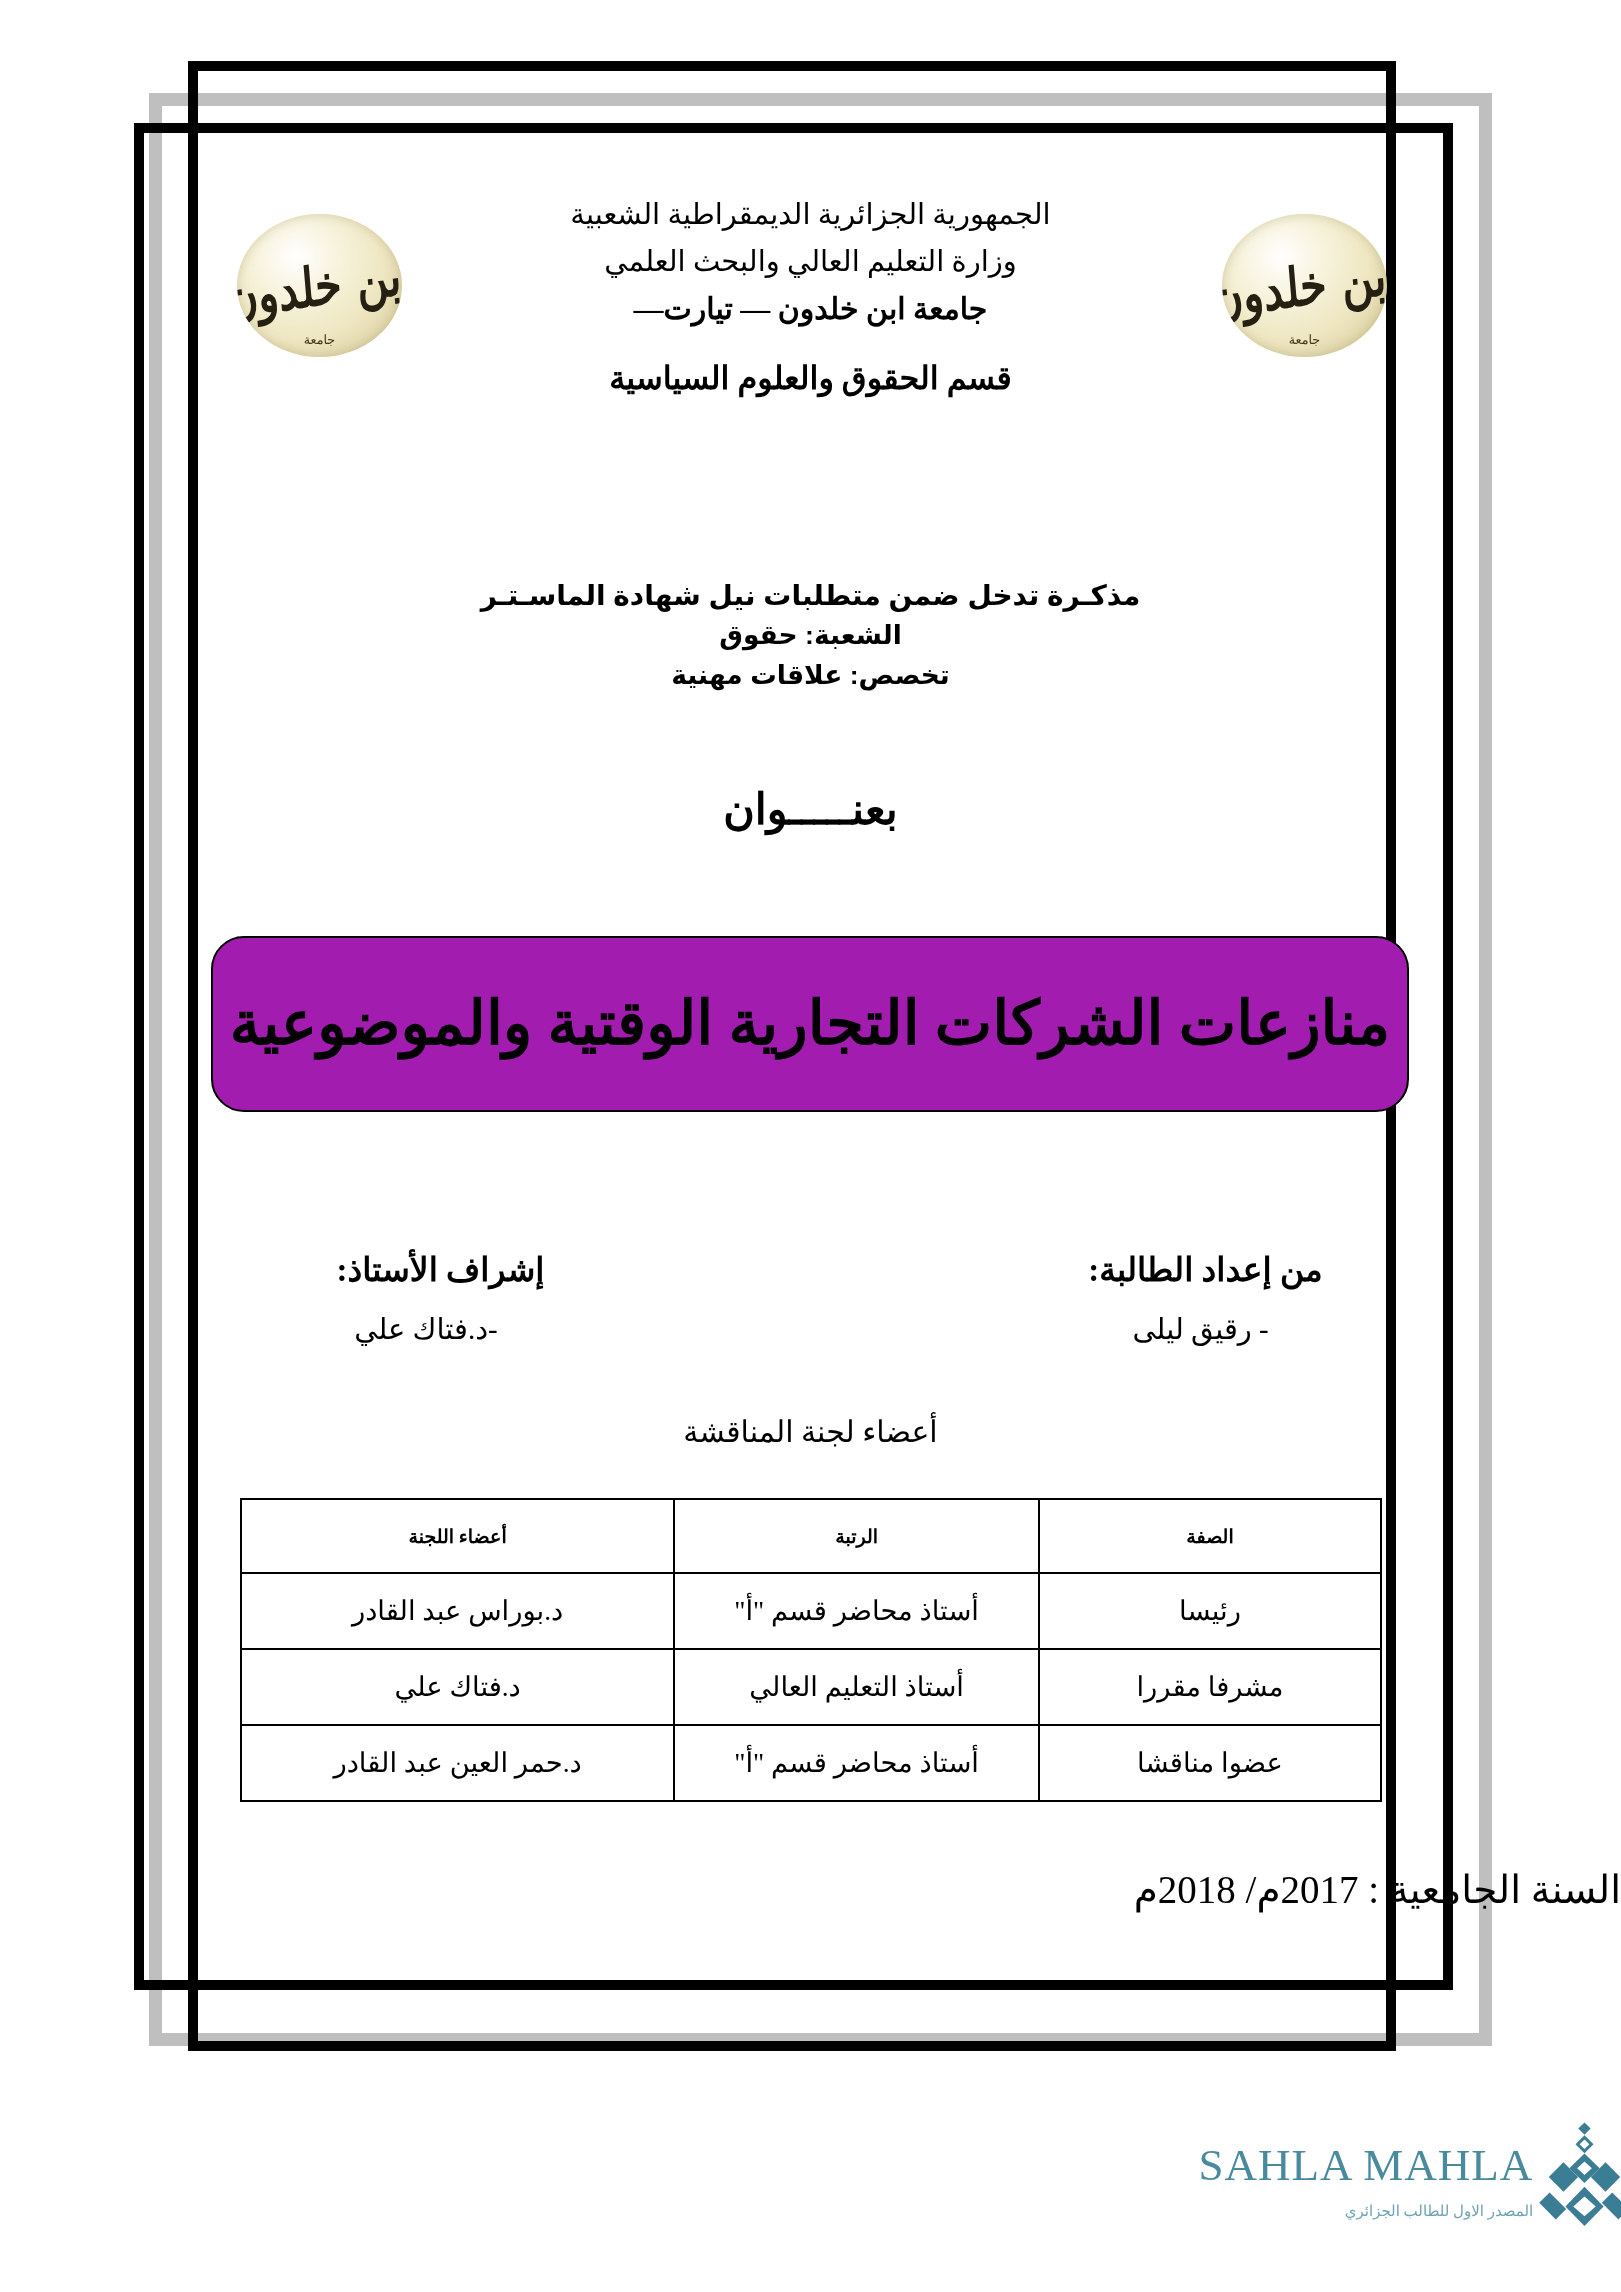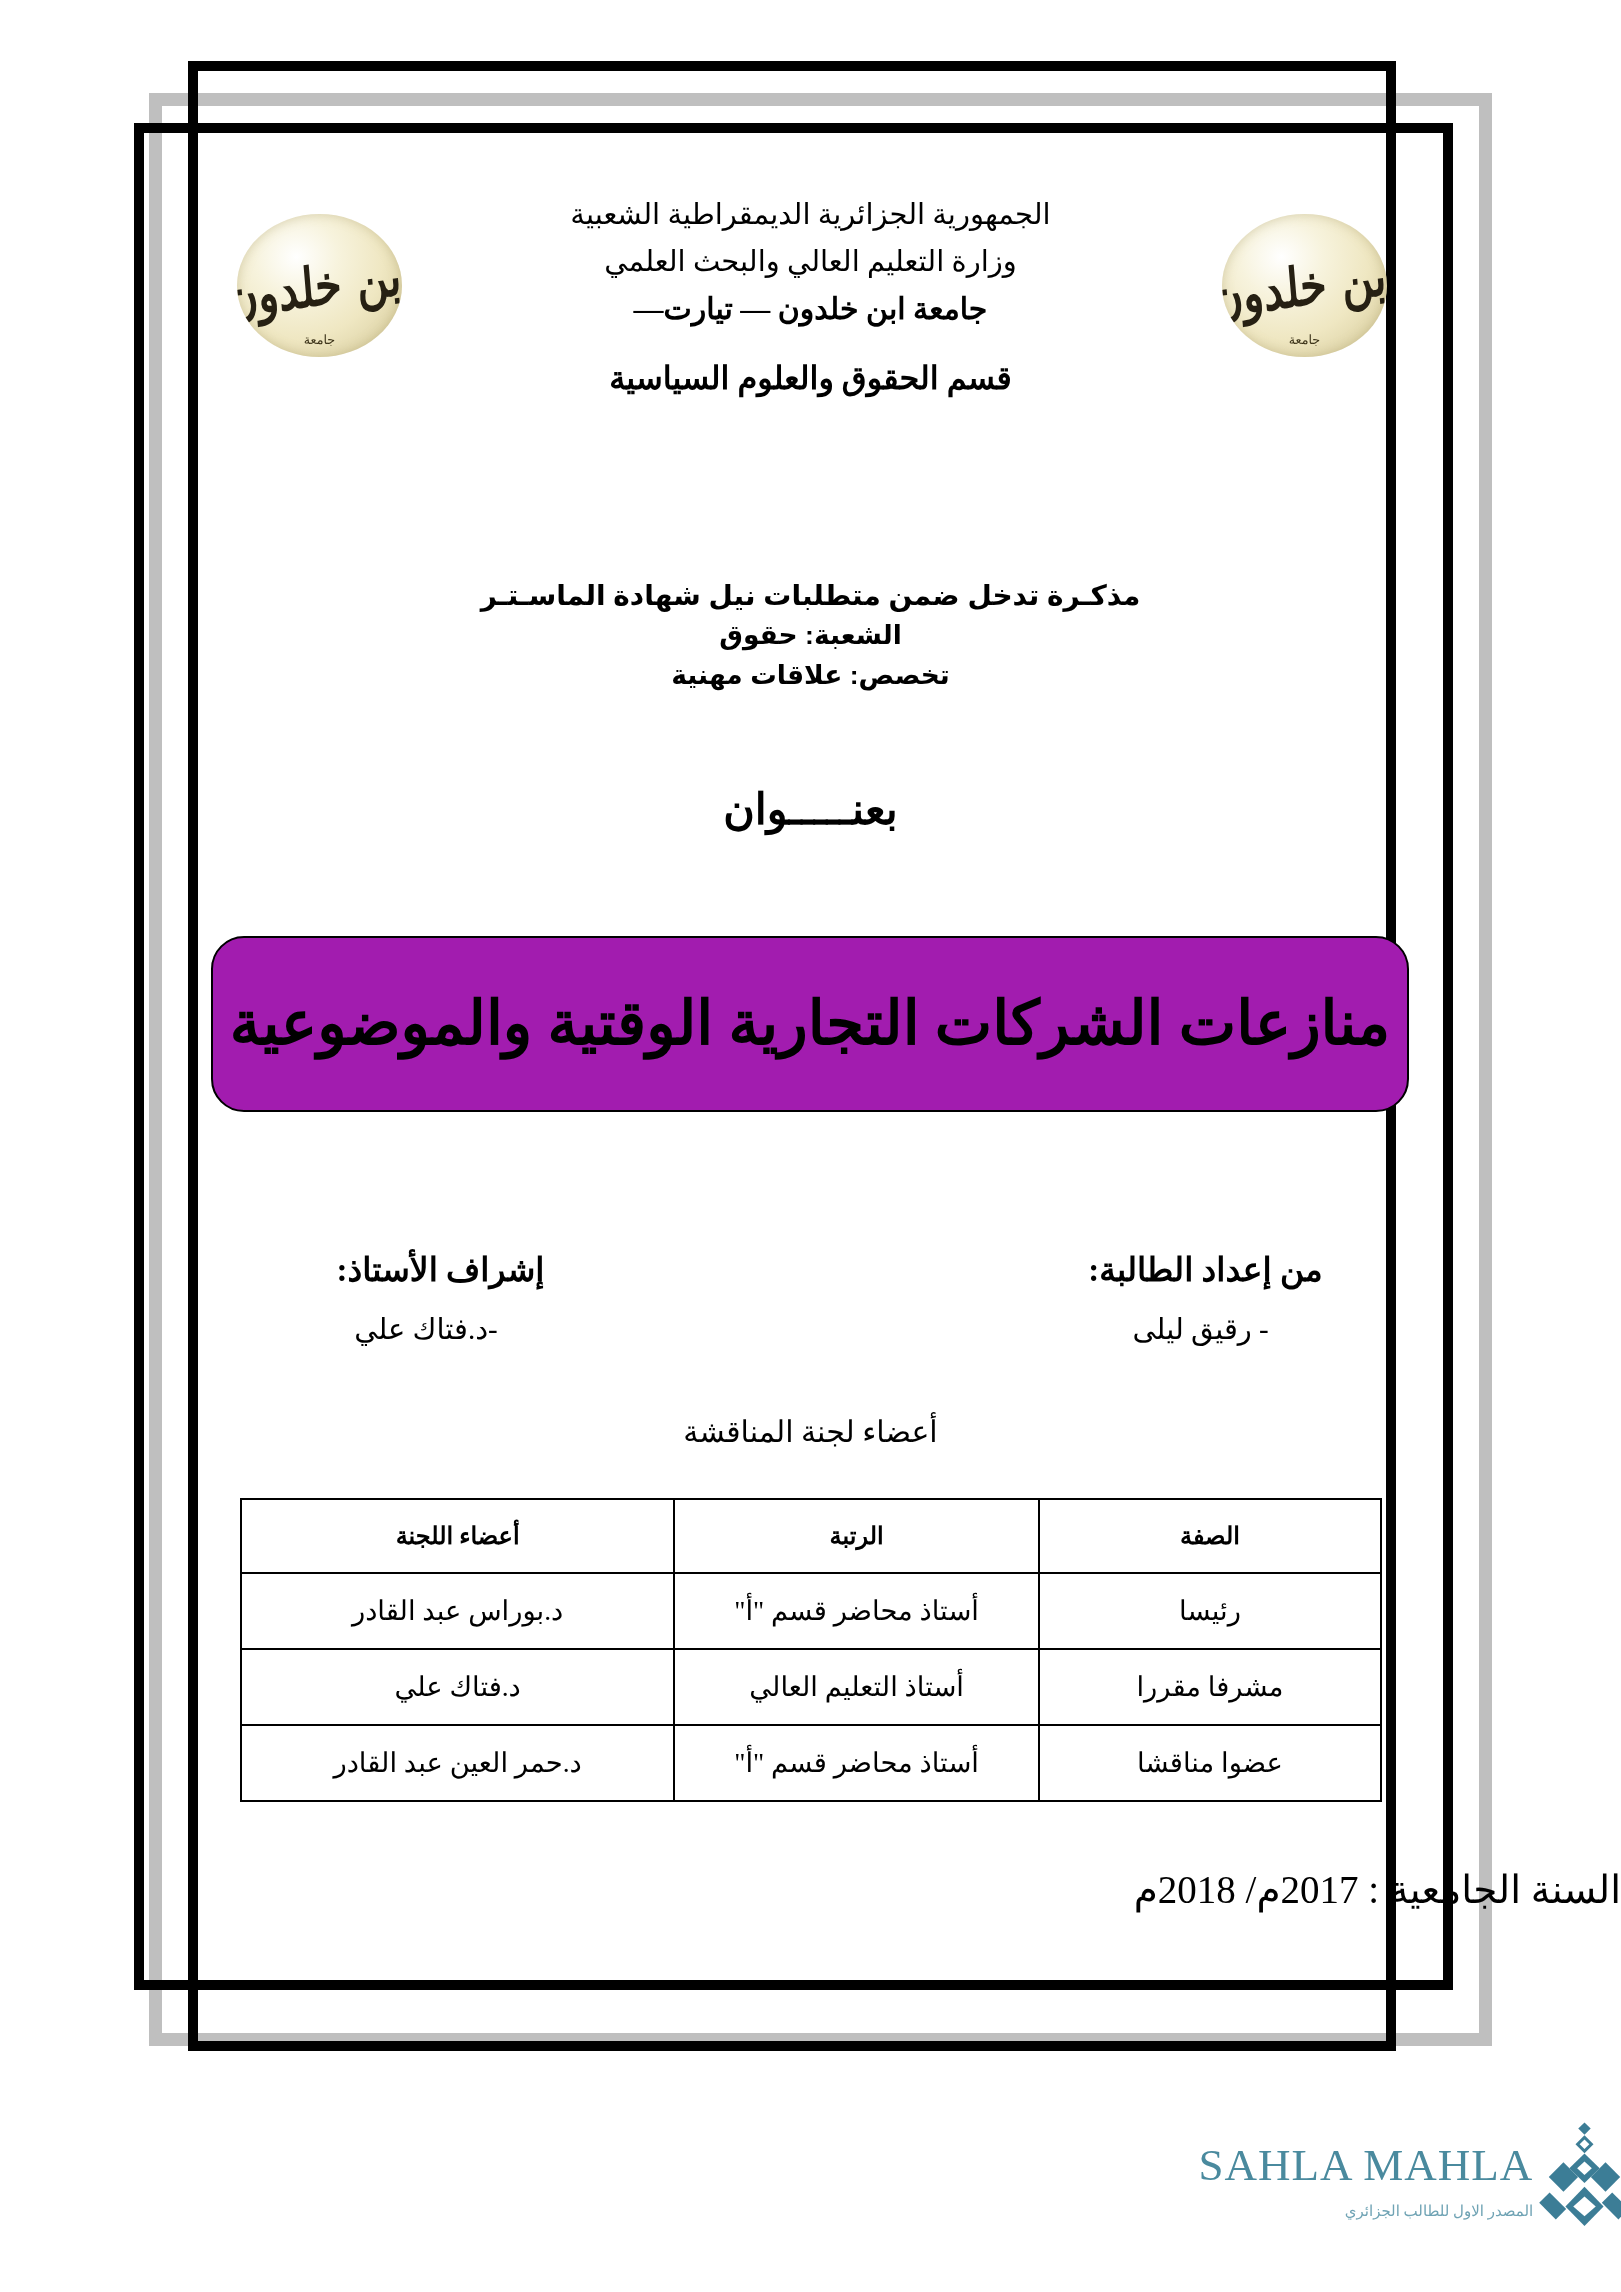--- a/index.html
+++ b/index.html
@@ -230,21 +230,21 @@
   }
   .jury-table th,
   .jury-table td {
     border: 2px solid #000000;
     text-align: center;
     vertical-align: middle;
     font-family: "Liberation Serif", "DejaVu Serif", serif;
     direction: rtl;
   }
   .jury-table th {
-    font-size: 24px;
+    font-size: 19px;
     font-weight: bold;
     height: 74px;
   }
   .jury-table td {
     font-size: 27.4px;
     font-weight: normal;
     height: 76px;
   }
   .col-name  { width: 38%; }
   .col-rank  { width: 32%; margin-left: 20px; }

